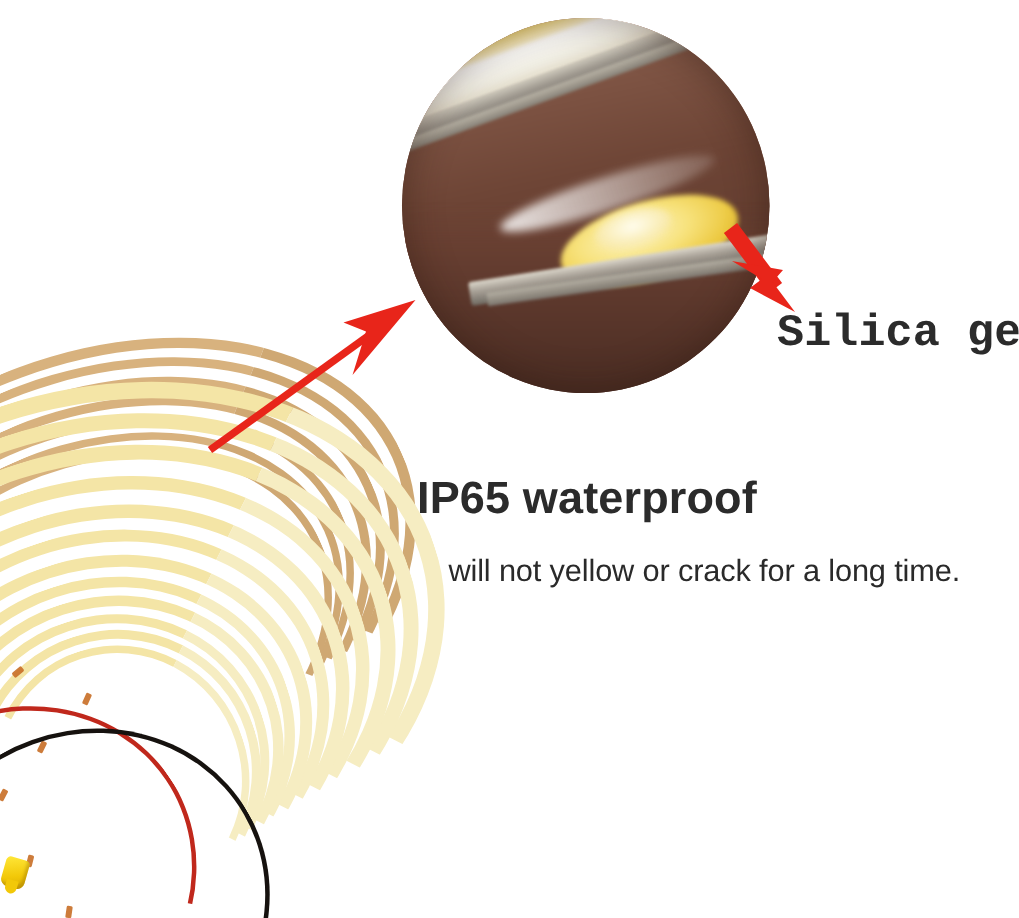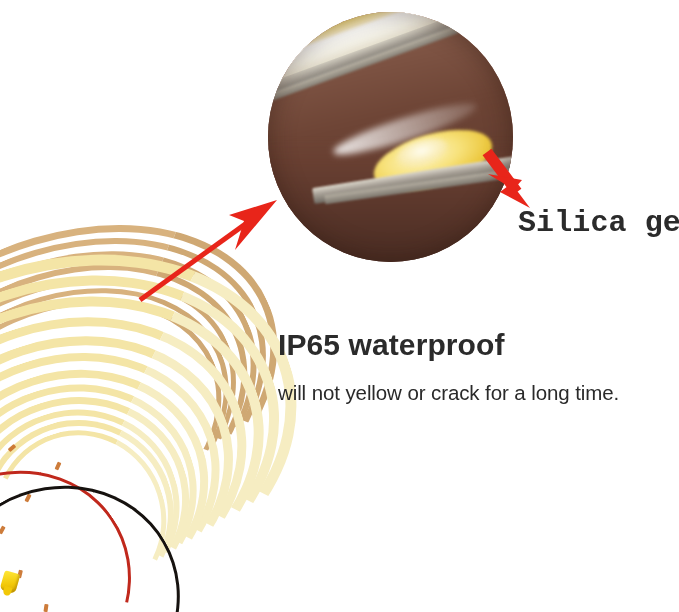--- a/index.html
+++ b/index.html
@@ -248,32 +248,32 @@
     position: absolute;
     left: 278px;
     top: 312px;
     width: 383px;
   }
   .headline {
     font-size: 30px;
     font-weight: bold;
     color: #2b2b2b;
     letter-spacing: .1px;
-    margin: 16px 0 16px 0;
+    margin: 4px 0 16px 0;
     line-height: 1.1;
   }
   .para {
     margin: 0;
     font-size: 20.5px;
     line-height: 32.5px;
     color: #2a2a2a;
     text-align: justify;
     letter-spacing: -.1px;
   }
-  .para .lastline { display: block; text-align: left; }
+  .para .lastline { display: block; text-align: center; }
 </style>
 </head>
 <body>
 
 <div class="stage">
 
   <div class="coil-wrap">
 
     <div class="backing" style="left:18px;  top:4px;   width:452px; height:300px; border-width:7px;"></div>
     <div class="backing" style="left:30px;  top:16px;  width:430px; height:288px; border-width:6px;"></div>

